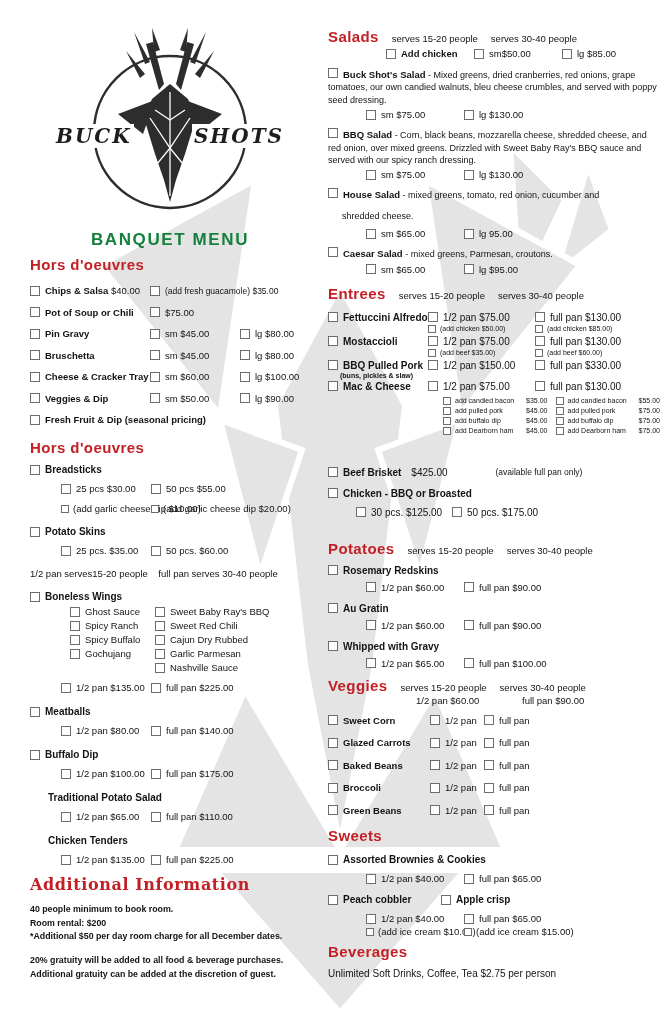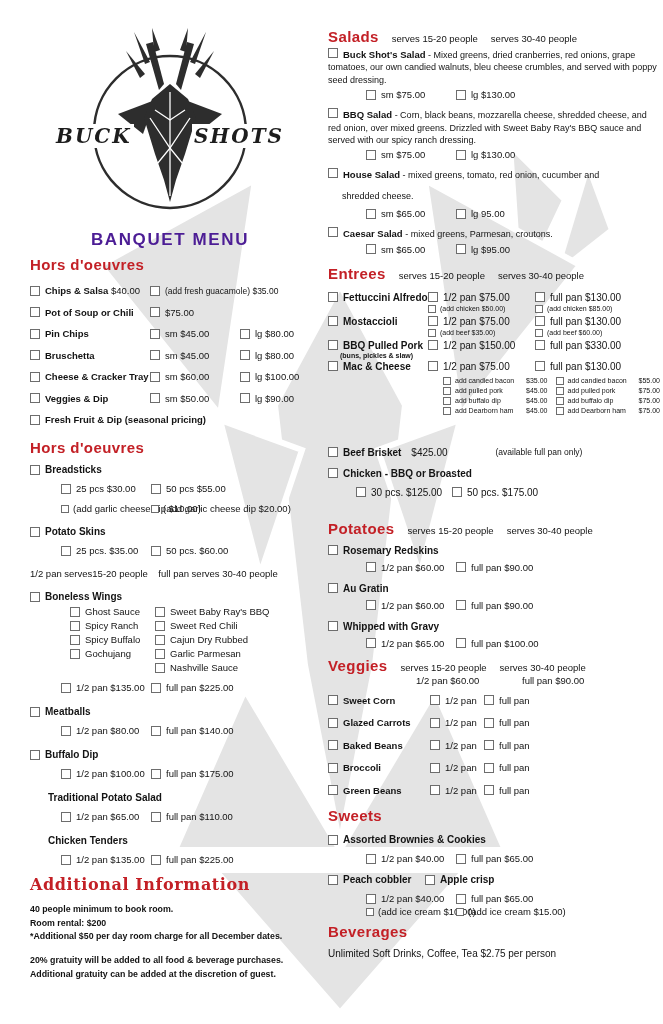--- a/index.html
+++ b/index.html
@@ -10,21 +10,21 @@
   }
   .wm{position:absolute;left:40px;top:135px;z-index:0;}
   .col-left{position:absolute;left:30px;top:256px;width:294px;z-index:1;}
   .col-right{position:absolute;left:328px;top:28px;width:332px;z-index:1;}
   
   .logo{position:absolute;left:52px;top:20px;width:236px;z-index:1;text-align:center;}
   .logo-art{position:relative;width:236px;height:206px;}
   .brandrow{position:absolute;left:0;right:0;top:104px;display:flex;justify-content:space-between;padding:0 2px;}
   .brand{font-family:"DejaVu Serif","Liberation Serif",serif;font-style:italic;font-weight:bold;
          font-size:20px;letter-spacing:2px;color:#1d1d1d;background:#fff;padding:0 2px;}
-  .banner{font-size:17px;font-weight:bold;letter-spacing:1.6px;color:#4c1d95;margin-top:4px;}
+  .banner{font-size:17px;font-weight:bold;letter-spacing:1.6px;color:#15803d;margin-top:4px;}
   
   .h{font-size:15px;font-weight:bold;color:#c32026;letter-spacing:.4px;}
   .h-deco{font-family:"DejaVu Serif","Liberation Serif",serif;font-size:16px;font-weight:bold;color:#c32026;letter-spacing:.6px;}
   .titlerow{display:flex;align-items:baseline;gap:13px;margin-bottom:7px;}
   .serves{font-size:9.5px;font-weight:normal;color:#131313;}
   
   .cb{display:inline-block;width:8px;height:8px;border:1px solid #6d6d6d;background:#fff;margin-right:5px;flex:none;}
   .cbs{display:inline-block;width:6px;height:6px;border:1px solid #6d6d6d;background:#fff;margin-right:4px;flex:none;}
   
   .fr{display:flex;align-items:center;}
@@ -48,21 +48,21 @@
   .sauce-col2{flex:1;}
   .sauce{display:flex;align-items:center;margin-bottom:3px;}
   .pan-note{font-size:9.5px;margin:4px 0 12px 0;}
   
   .info{font-size:8.8px;font-weight:bold;line-height:1.55;}
   .info p{margin:0 0 0 0;}
   .info .gap{margin-top:10px;}
   
   .desc{font-size:9px;line-height:1.38;margin-bottom:3px;}
   .desc .b{font-size:9.5px;}
-  .pr-row{display:flex;align-items:center;margin:3px 0 8px 38px;font-size:9.5px;}
+  .pr-row{display:flex;align-items:center;margin:3px 0 8px 38px;font-size:9.5px;gap:8px;}
   .pr-c1{width:90px;display:flex;align-items:center;white-space:nowrap;}
   .pr-c2{flex:1;display:flex;align-items:center;white-space:nowrap;}
   
   .e-row{display:flex;align-items:flex-start;font-size:10px;margin-bottom:1px;}
   .e-name{width:100px;display:flex;align-items:center;font-weight:bold;white-space:nowrap;}
   .e-half{width:107px;display:flex;align-items:center;white-space:nowrap;}
   .e-full{flex:1;display:flex;align-items:center;white-space:nowrap;}
   .e-note{font-size:7px;display:flex;align-items:center;white-space:nowrap;margin-top:1px;}
   .e-sub{font-size:7px;font-weight:bold;margin:0 0 2px 12px;}
   .addons{display:flex;margin:5px 0 0 115px;font-size:7px;}
@@ -145,21 +145,21 @@
           <span>Pot of Soup or Chili</span>
         </span>
       <span class="li-c1">
           <span class="cb"></span>
           <span>$75.00</span>
         </span>
     </div>
     <div class="li-row">
       <span class="li-name">
           <span class="cb"></span>
-          <span>Pin Chips</span>
+          <span>Pin Gravy</span>
         </span>
       <span class="li-c1">
           <span class="cb"></span>
           <span>sm $45.00</span>
         </span>
       <span class="li-c2">
           <span class="cb"></span>
           <span>lg $80.00</span>
         </span>
     </div>
@@ -385,20 +385,34 @@
   </div>
 </div>
 
 <div class="col-right">
 
   <div class="titlerow" style="margin-bottom:3px;">
     <span class="h">Salads</span>
     <span class="serves">serves 15-20 people</span>
     <span class="serves">serves 30-40 people</span>
   </div>
+  <div class="fr t95" style="margin:0 0 9px 58px;">
+    <span class="fr b" style="width:88px;">
+        <span class="cb"></span>
+        <span>Add chicken</span>
+      </span>
+    <span class="fr" style="width:88px;">
+        <span class="cb"></span>
+        <span>sm$50.00</span>
+      </span>
+    <span class="fr">
+        <span class="cb"></span>
+        <span>lg $85.00</span>
+      </span>
+  </div>
 
   <div class="desc">
     <span class="cb"></span><span class="b">Buck Shot's Salad</span>
     <span>- Mixed greens, dried cranberries, red onions, grape tomatoes, our own candied walnuts, bleu cheese crumbles, and served with poppy seed dressing.</span>
   </div>
   <div class="pr-row">
     <span class="pr-c1">
         <span class="cb"></span>
         <span>sm $75.00</span>
       </span>
@@ -748,21 +762,21 @@
   <div class="pr-row" style="margin-bottom:10px;">
     <span class="pr-c1">
         <span class="cb"></span>
         <span>1/2 pan $40.00</span>
       </span>
     <span class="pr-c2">
         <span class="cb"></span>
         <span>full pan $65.00</span>
       </span>
   </div>
-  <div class="fr t10 b" style="margin-bottom:8px;">
+  <div class="fr t10 b" style="margin-bottom:8px;gap:16px;">
     <span class="fr" style="width:97px;">
         <span class="cb"></span>
         <span>Peach cobbler</span>
       </span>
     <span class="fr">
         <span class="cb"></span>
         <span>Apple crisp</span>
       </span>
   </div>
   <div class="pr-row" style="margin-bottom:2px;">

